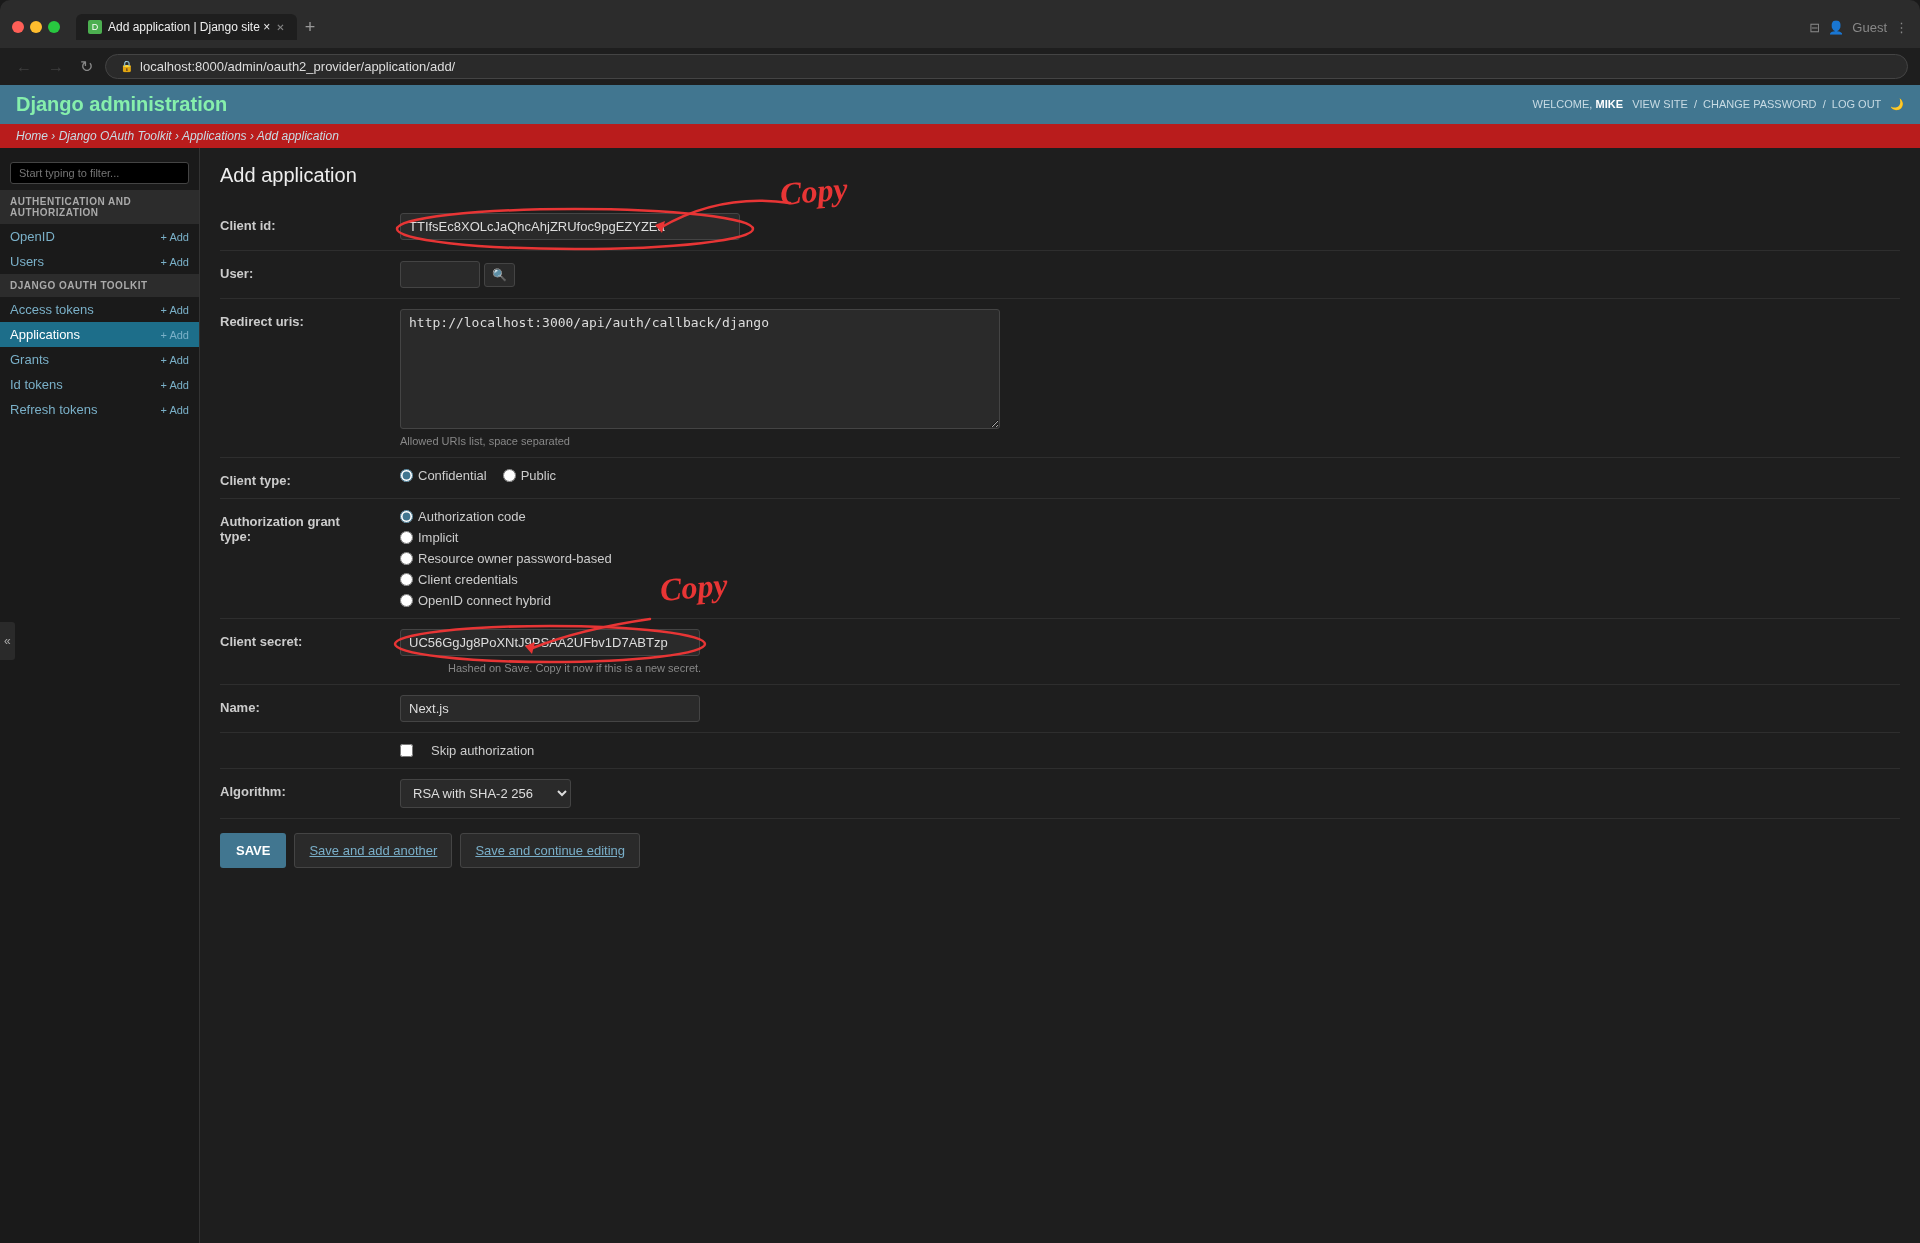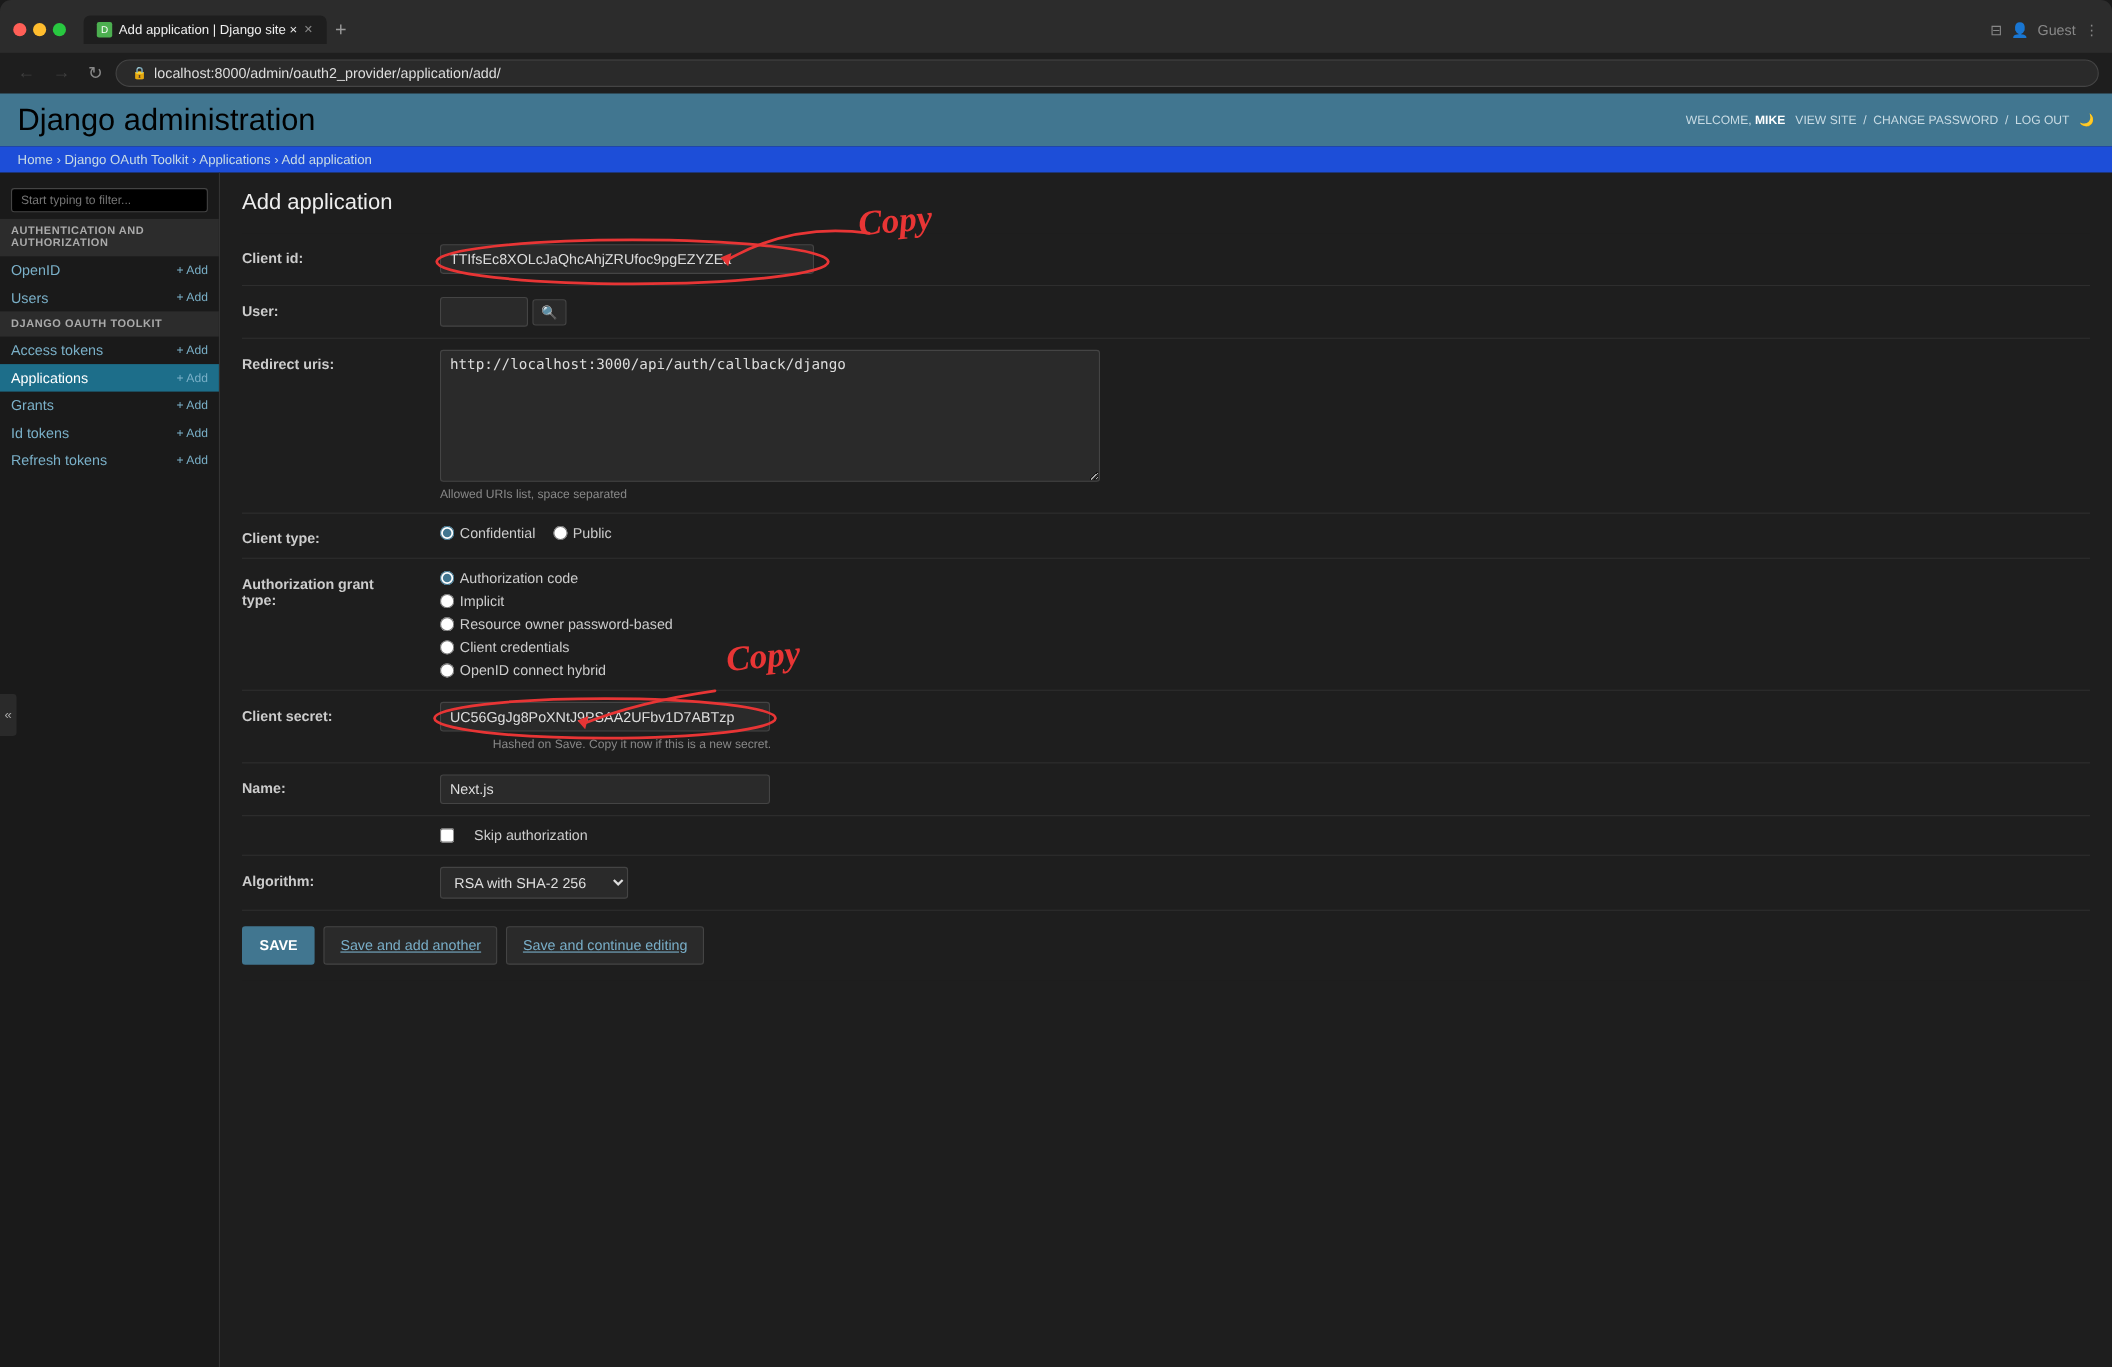--- a/index.html
+++ b/index.html
@@ -105,41 +105,42 @@
 
     
     .admin-header {
       background: #417690;
       padding: 8px 16px;
       display: flex;
       align-items: center;
       justify-content: space-between;
     }
     .admin-title {
-      color: #000000;
-      font-size: 28px;
-      font-weight: normal;
+      color: #86efac;
+      font-size: 20px;
+      font-weight: bold;
       text-decoration: none;
     }
     .admin-user-tools {
       color: #c8dbe4;
       font-size: 11px;
     }
     .admin-user-tools a, .admin-user-tools span {
       color: #c8dbe4;
       text-decoration: none;
     }
     .admin-user-tools strong { color: #fff; }
 
     
     .breadcrumb-bar {
-      background: #1d4ed8;
+      background: #b91c1c;
       padding: 5px 16px;
       font-size: 12px;
       color: #c8dbe4;
+      font-style: italic;
     }
     .breadcrumb-bar a { color: #c8dbe4; text-decoration: none; }
 
     
     .main-layout {
       display: flex;
       min-height: calc(100vh - 140px);
     }
 
     

